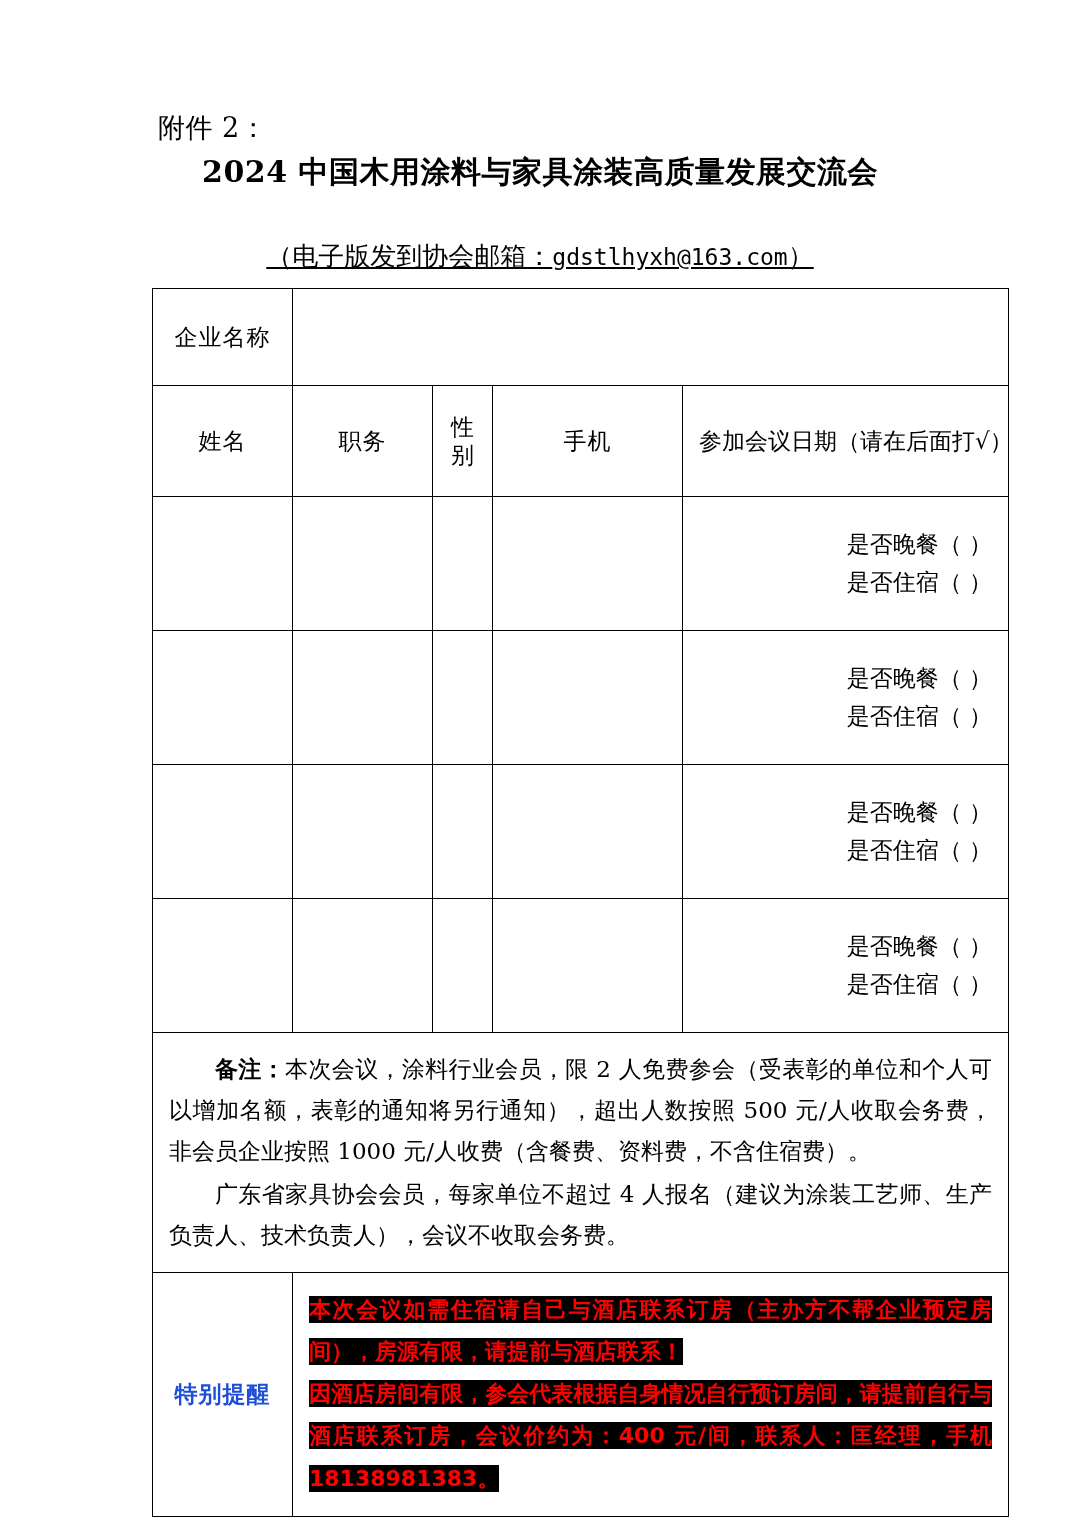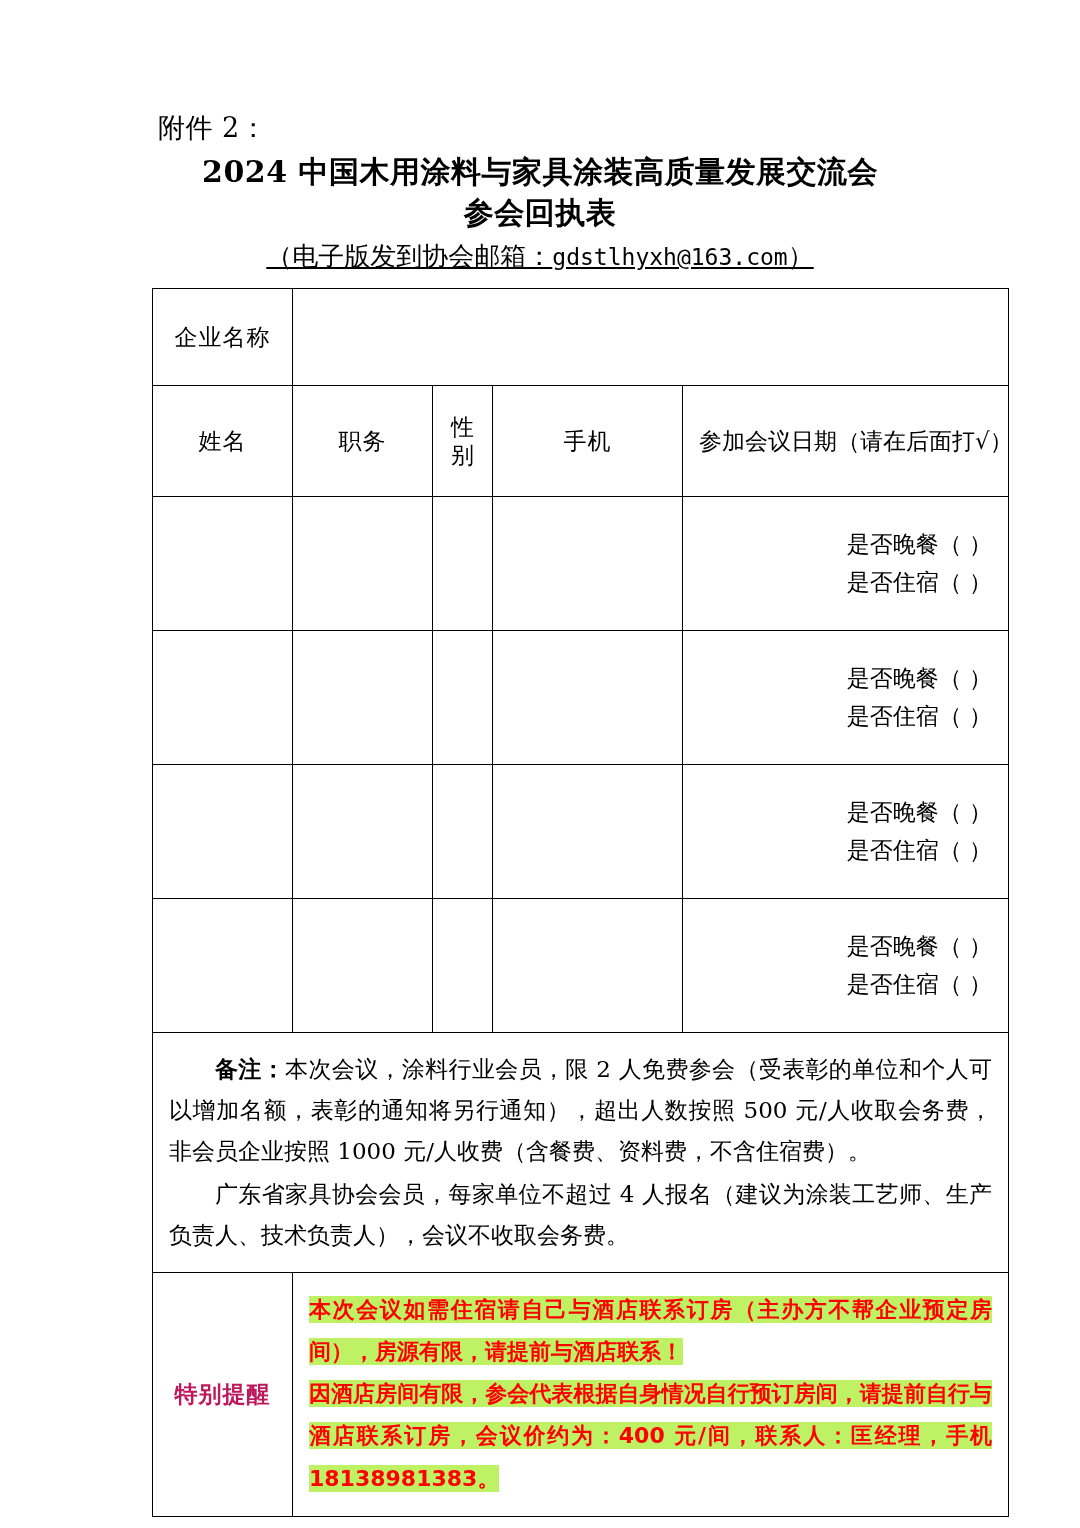--- a/index.html
+++ b/index.html
@@ -145,57 +145,56 @@
     margin-top: 2px;
   }
   .remarks-p b {
     font-weight: bold;
   }
 
   
   .notice-label-cell {
     width: 143px;
     text-align: center;
-    color: #be185d;
+    color: #1d4ed8;
     font-weight: bold;
     font-size: 23px;
     letter-spacing: 1px;
     font-family: Liberation Serif, serif;
   }
   .notice-body-cell {
     padding: 28px 14px 34px 14px;
     vertical-align: middle;
   }
   .notice-p {
     margin: 0;
     color: #ff0000;
     font-weight: bold;
     font-size: 22px;
     line-height: 1.92;
     font-family: "DejaVu Sans", "Liberation Sans", sans-serif;
     text-align: justify;
     text-justify: inter-ideograph;
   }
   .notice-p span.hl {
-    background: #bef264;
+    background: #000000;
     box-decoration-break: clone;
     -webkit-box-decoration-break: clone;
     padding: 1px 0;
   }
 </style>
 </head>
 <body>
 
 <div class="page">
 
   <div class="attach-label">附件 2：</div>
 
   <div class="title-block">
     <div class="title-line1">2024 中国木用涂料与家具涂装高质量发展交流会</div>
-    <div class="title-line2">参会回执表</div>
   </div>
 
   <div class="email-line">
     <span>（电子版发到协会邮箱：</span><span class="addr">gdstlhyxh@163.com</span><span>）</span>
   </div>
 
   <table class="form-table">
     <colgroup>
       <col class="col-name">
       <col class="col-title">

